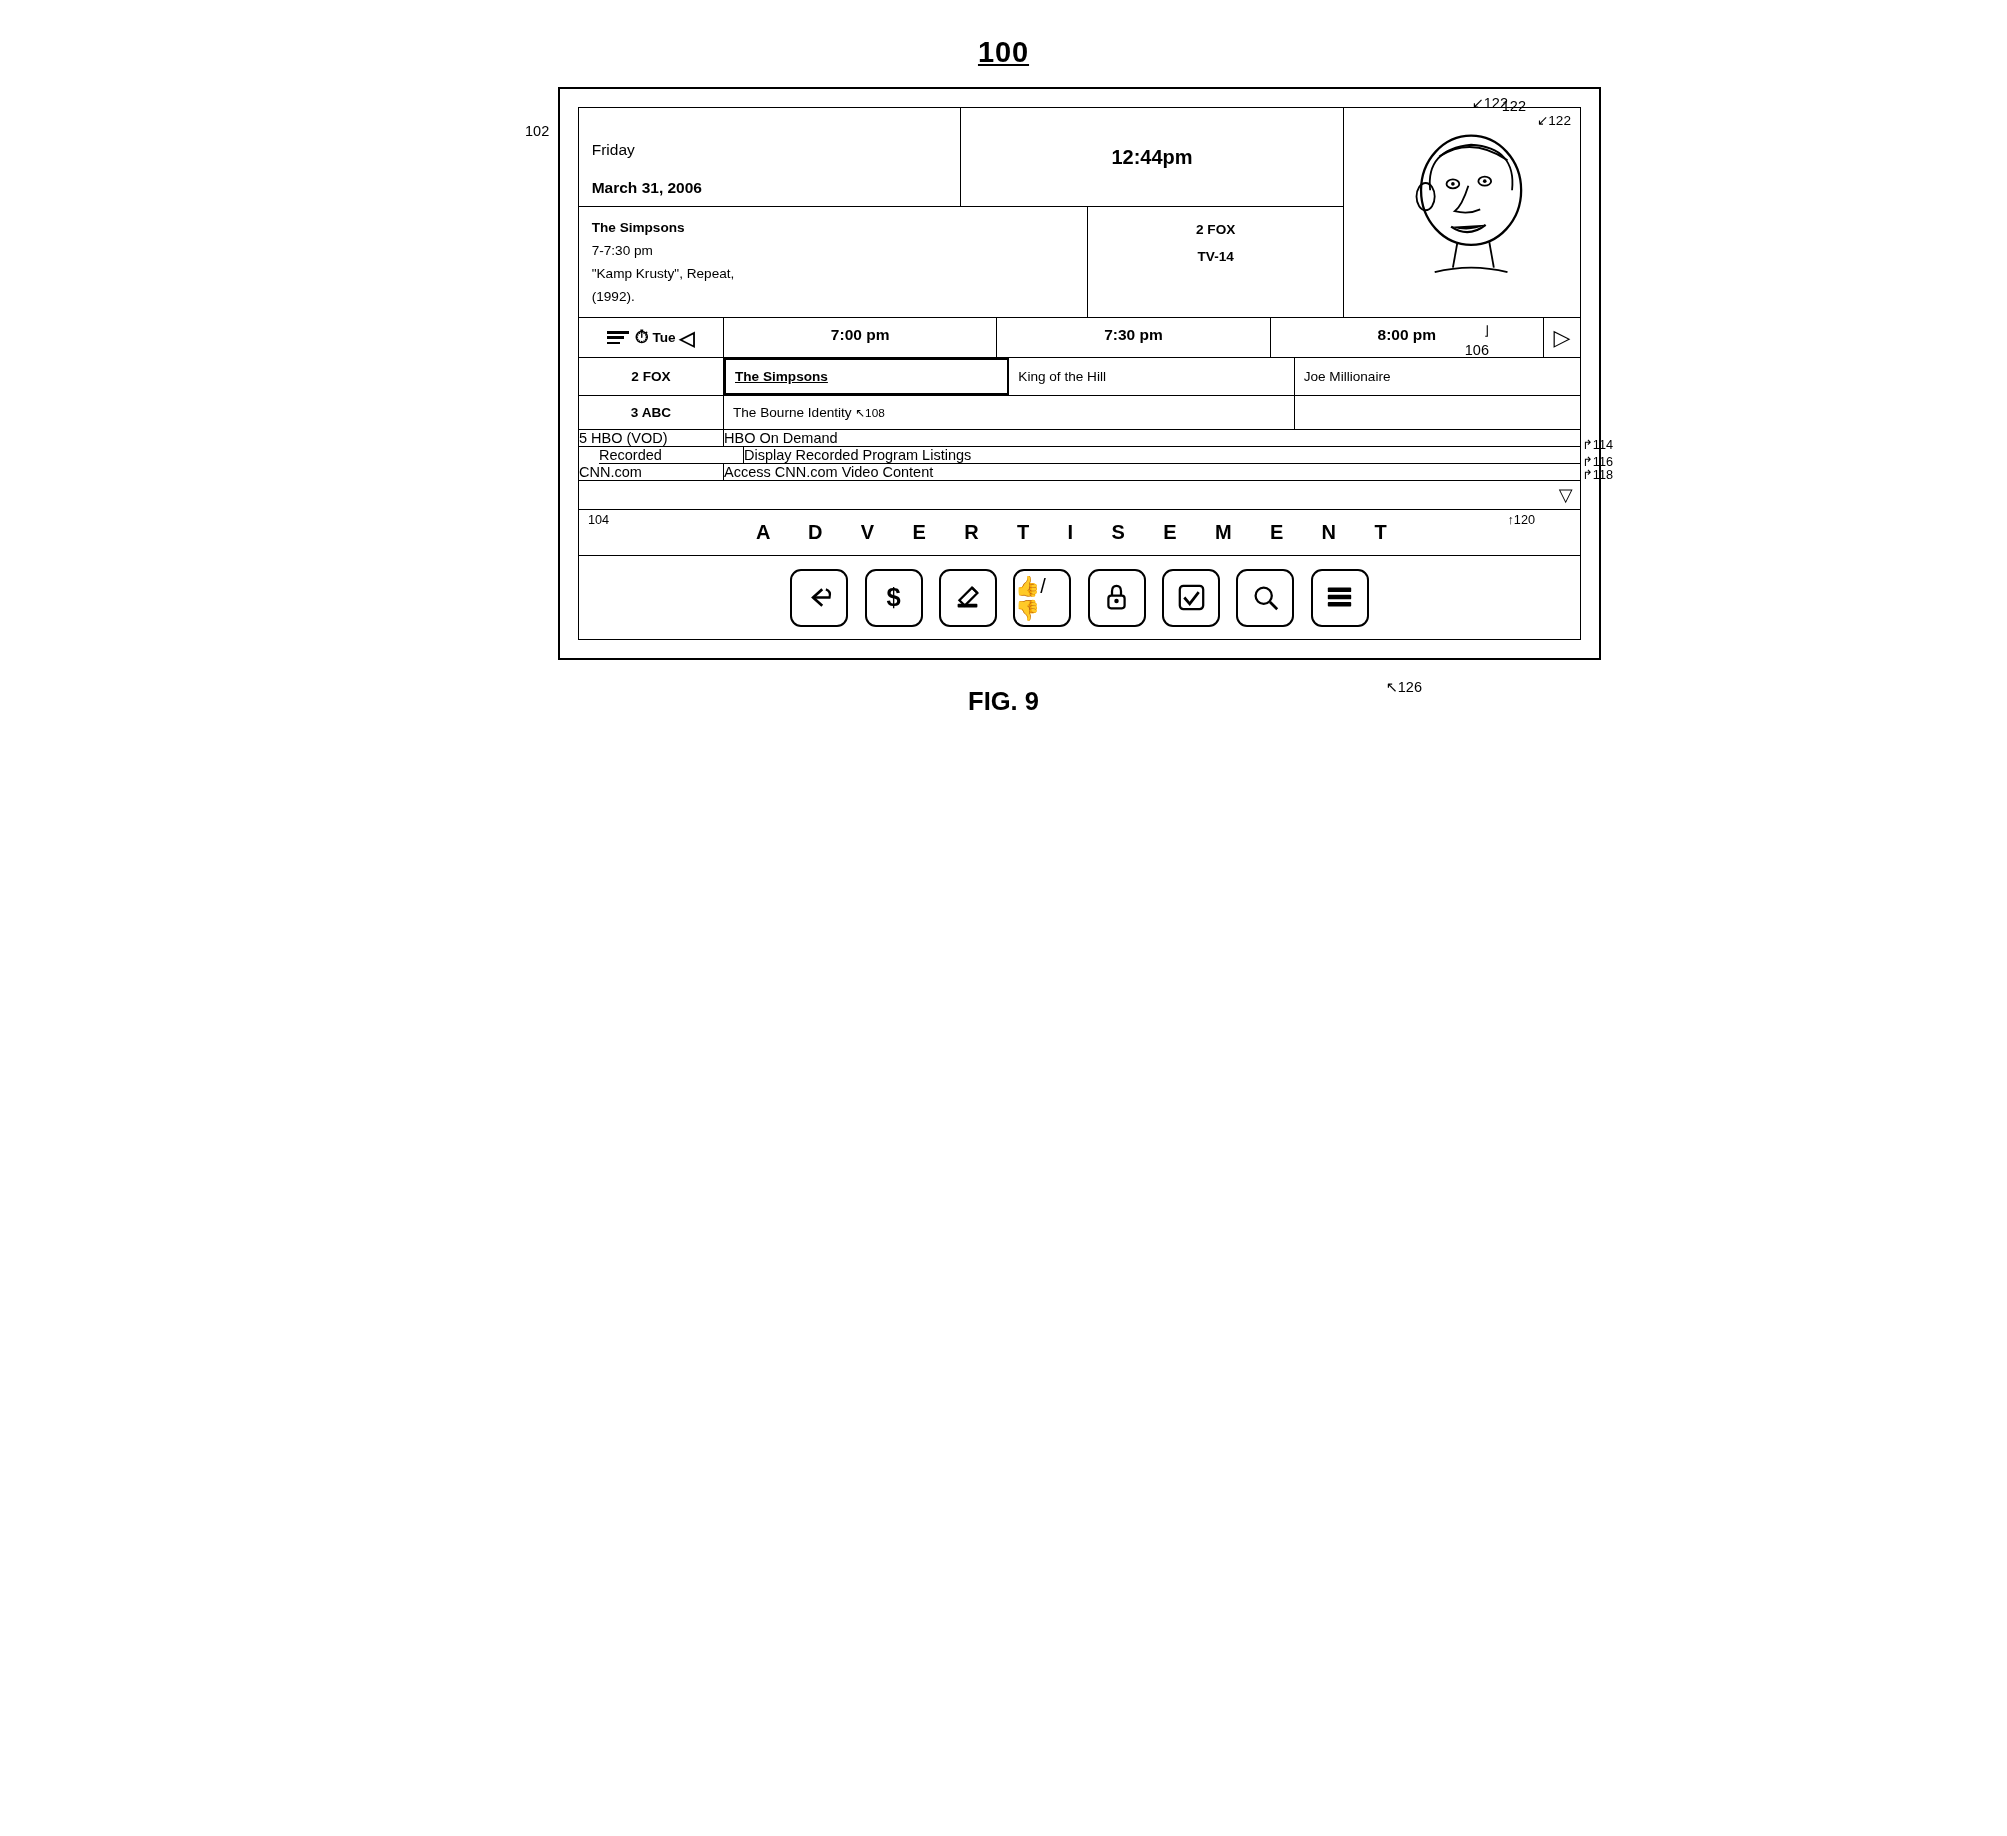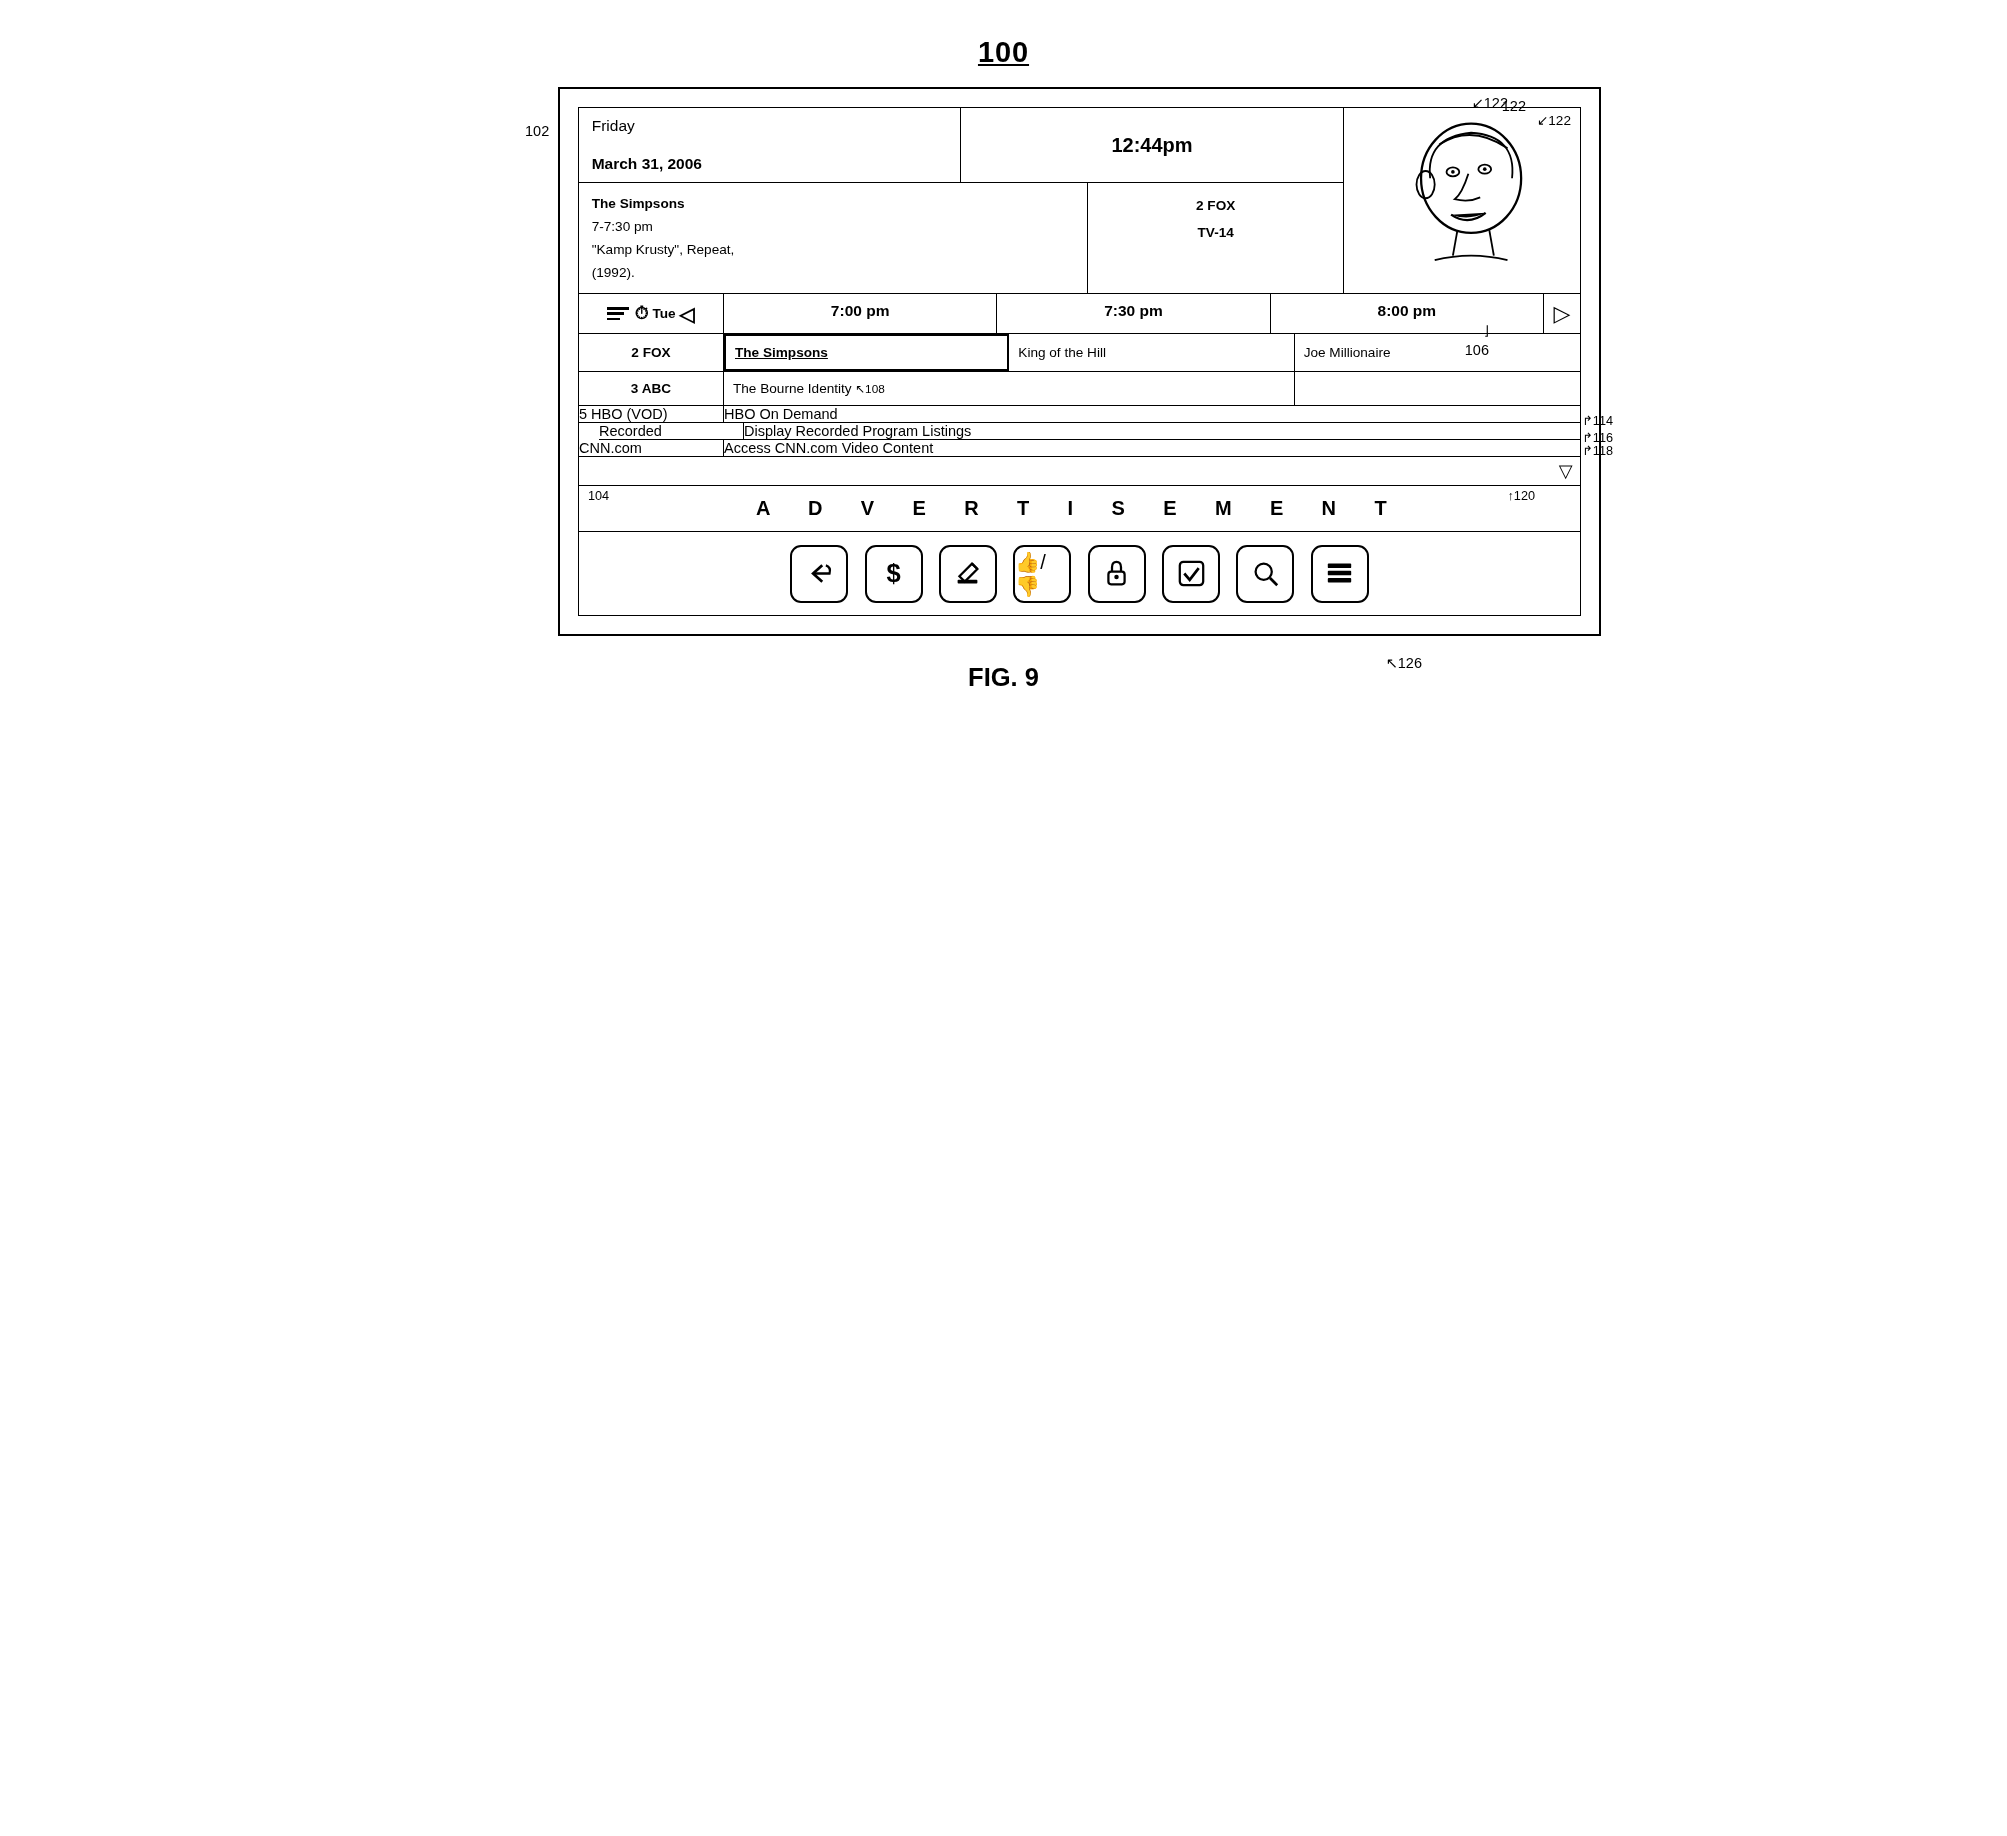--- a/index.html
+++ b/index.html
@@ -213,21 +213,21 @@
     <span style="position:absolute; top:9px; right:73px; font-size:14.5px;">122</span>
 
     <div style="position:absolute; top:5.5px; right:91px; font-size:14.5px;">↙122</div>
 
     <div style="display:grid; grid-template-columns:1fr 236px; border:1.8px solid #000; margin-bottom:0; position:relative;">
 
       <div style="border-right:1.8px solid #000;">
 
         <div style="display:grid; grid-template-columns:1fr 1fr; border-bottom:1.8px solid #000;">
           <div style="border-right:1.8px solid #000; padding:9px 12.7px;">
-            <div style="font-size:15.5px;">Friday</div>
+            <div style="font-size:15.5px;margin-top:24px;">Friday</div>
             <div style="font-size:15.5px; font-weight:bold;margin-top:20px;">March 31, 2006</div>
           </div>
           <div style="padding:9px 12.7px; font-size:20px; font-weight:bold; display:flex; align-items:center; justify-content:center;">12:44pm</div>
         </div>
 
         <div style="display:grid; grid-template-columns:2fr 1fr;">
           <div style="border-right:1.8px solid #000; padding:9px 12.7px; font-size:13.6px; line-height:1.7;">
             <div style="font-weight:bold;">The Simpsons</div>
             <div>7-7:30 pm</div>
             <div>"Kamp Krusty", Repeat,</div>

